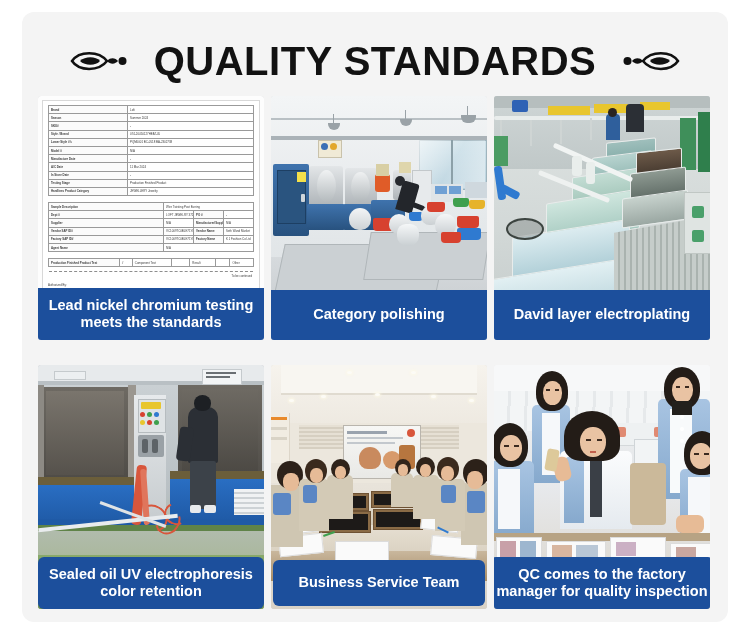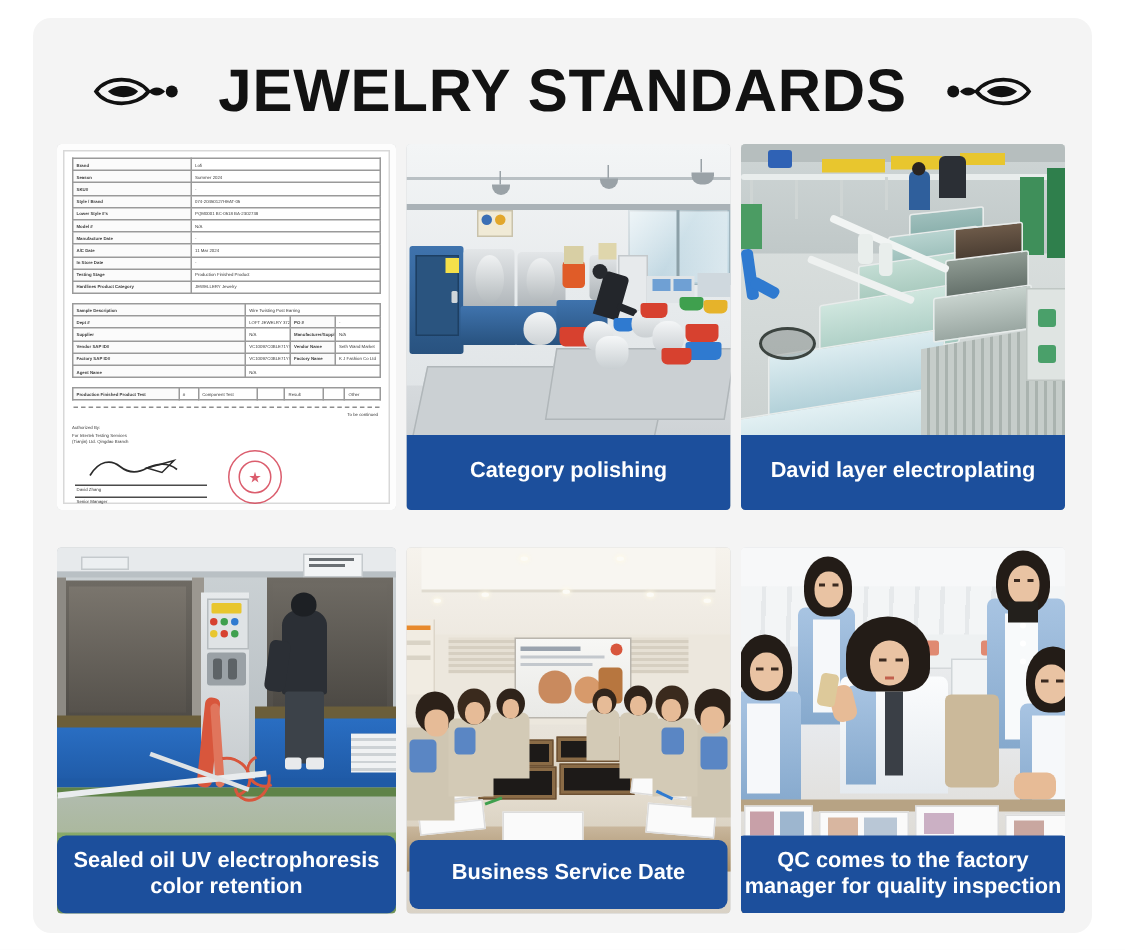--- a/index.html
+++ b/index.html
@@ -163,21 +163,21 @@
 <div class="page">
   <div class="panel"></div>
 
   <div class="header">
     <svg class="ornament" viewBox="0 0 120 54">
       <path d="M4 27 C18 6, 58 6, 74 27 C58 48, 18 48, 4 27 Z" fill="none" stroke="#111" stroke-width="5"></path>
       <path d="M20 27 C30 17, 52 17, 60 27 C52 37, 30 37, 20 27 Z" fill="#111"></path>
       <path d="M74 27 C82 18, 92 22, 96 27 C92 32, 82 36, 74 27 Z" fill="#111"></path>
       <circle cx="105" cy="27" r="8" fill="#111"></circle>
     </svg>
-    <div class="title">JEWELRY STANDARDS</div>
+    <div class="title">QUALITY STANDARDS</div>
     <svg class="ornament" viewBox="0 0 120 54">
       <g transform="translate(120,0) scale(-1,1)">
         <path d="M4 27 C18 6, 58 6, 74 27 C58 48, 18 48, 4 27 Z" fill="none" stroke="#111" stroke-width="5"></path>
         <path d="M20 27 C30 17, 52 17, 60 27 C52 37, 30 37, 20 27 Z" fill="#111"></path>
         <path d="M74 27 C82 18, 92 22, 96 27 C92 32, 82 36, 74 27 Z" fill="#111"></path>
         <circle cx="105" cy="27" r="8" fill="#111"></circle>
       </g>
     </svg>
   </div>
 
@@ -302,20 +302,21 @@
                 <div class="stamp-star"></div>
               </div>
               <div class="sigline a"></div>
               <div class="siglbl a">David Zhang</div>
               <div class="sigline b"></div>
               <div class="siglbl b">Senior Manager</div>
             </div>
           </div>
         </div>
       </div>
+      <div class="caption cap-r1 two-line">Lead nickel chromium testing meets the standards</div>
     </div>
 
     <div class="card">
       <div class="photo">
         <div class="ph p2-bg"></div>
         <div class="ph p2-ceil"></div>
         <div class="ph p2-beam" style="left:0;top:22px;width:100%;"></div>
         <div class="ph p2-beam" style="left:0;top:40px;width:100%;height:4px;background:#aab2b7;"></div>
         <div class="ph p2-lampstem" style="left:62px;top:18px;"></div>
         <div class="ph p2-lamp" style="left:57px;top:27px;"></div>
@@ -564,21 +565,21 @@
         <div class="ph p5-head" style="left:145px;top:92px;width:19px;height:20px;background:#2f231a;"></div>
         <div class="ph" style="left:149px;top:99px;width:11px;height:13px;border-radius:45%;background:#e6bb97;"></div>
 
         <div class="ph p5-body" style="left:120px;top:108px;width:22px;height:34px;background:#d3cab6;"></div>
         <div class="ph p5-head" style="left:124px;top:94px;width:16px;height:17px;background:#32251b;"></div>
         <div class="ph" style="left:127px;top:99px;width:10px;height:12px;border-radius:45%;background:#e6bb97;"></div>
 
         <div class="ph" style="left:52px;top:168px;width:12px;height:2px;background:#3fa04e;transform:rotate(-20deg);"></div>
         <div class="ph" style="left:166px;top:164px;width:12px;height:2px;background:#2f7ad0;transform:rotate(26deg);"></div>
       </div>
-      <div class="caption cap-r2 single">Business Service Date</div>
+      <div class="caption cap-r2 single">Business Service Team</div>
     </div>
 
     <div class="card">
       <div class="photo">
         <div class="ph p6-bg"></div>
         <div class="ph p6-ceil"></div>
         <div class="ph" style="left:0;top:0;right:0;height:26px;background:#f7f8f9;"></div>
         <div class="ph" style="left:0;top:26px;right:0;height:40px;background:repeating-linear-gradient(92deg,#f3f5f6 0 14px,#e6e9eb 14px 17px);"></div>
         <div class="ph" style="left:100px;top:58px;width:120px;height:22px;background:#eef1f2;border-bottom:1px solid #d4d8da;"></div>
         <div class="ph" style="left:118px;top:62px;width:14px;height:10px;background:#e08a72;border-radius:2px;"></div>

